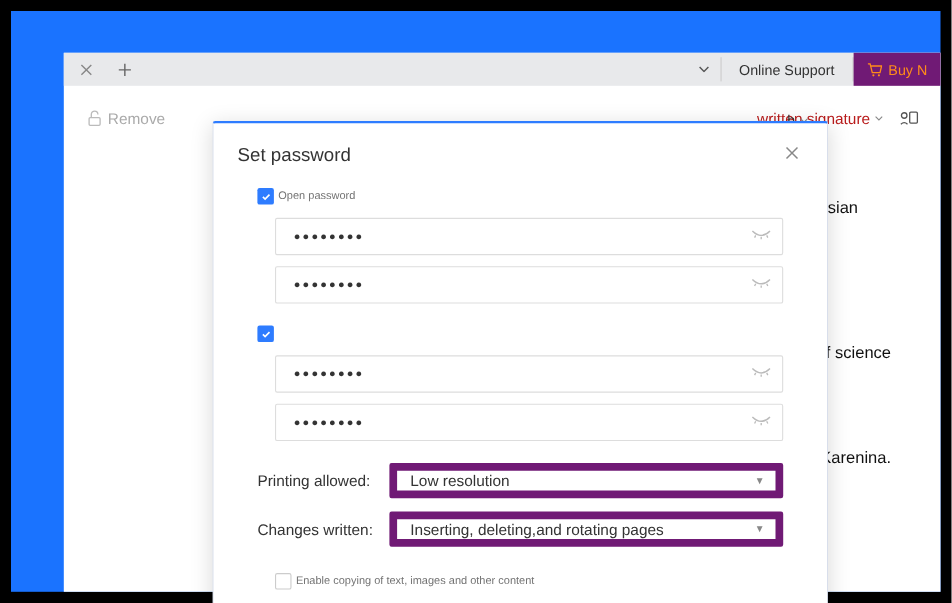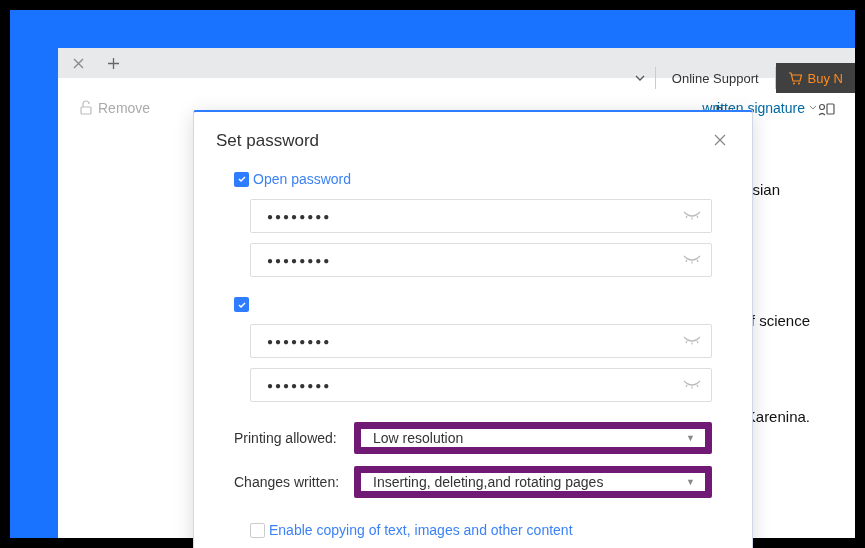--- a/index.html
+++ b/index.html
@@ -2,40 +2,40 @@
 <html><head>
 <meta charset="utf-8">
 <style>
 * { margin: 0; padding: 0; box-sizing: border-box; font-family: -apple-system, BlinkMacSystemFont, "Segoe UI", Arial, sans-serif; }
 body { width: 865px; height: 548px; background: #000; overflow: hidden; }
 .blue-frame { position: absolute; top: 10px; left: 10px; right: 10px; bottom: 10px; background: #1a73ff; }
 .app-window { position: absolute; top: 38px; left: 48px; right: 0; bottom: 0; background: #fff; }
 .tab-bar { height: 30px; background: #e8e9eb; display: flex; align-items: center; position: relative; }
 .close-tab { width: 40px; height: 30px; display: flex; align-items: center; justify-content: center; color: #777; cursor: pointer; }
 .add-tab { width: 30px; height: 30px; display: flex; align-items: center; justify-content: center; color: #666; font-size: 18px; cursor: pointer; }
-.tab-right { position: absolute; right: 0; top: 15px; height: 30px; display: flex; align-items: center; gap: 0; }
+.tab-right { position: absolute; right: 0; top: 0; height: 30px; display: flex; align-items: center; gap: 0; }
 .chevron-btn { width: 30px; height: 30px; display: flex; align-items: center; justify-content: center; color: #555; cursor: pointer; }
 .tab-divider { width: 1px; height: 22px; background: #ccc; }
 .online-support { padding: 0 16px; font-size: 13px; color: #333; height: 30px; display: flex; align-items: center; cursor: pointer; }
-.buy-btn { background: #404040; color: #ff8c1a; padding: 0 12px; height: 30px; display: flex; align-items: center; gap: 6px; font-size: 13px; cursor: pointer; }
+.buy-btn { background: #701a75; color: #ff8c1a; padding: 0 12px; height: 30px; display: flex; align-items: center; gap: 6px; font-size: 13px; cursor: pointer; }
 .toolbar { height: 60px; display: flex; align-items: center; padding: 0 20px; justify-content: space-between; border-bottom: 1px solid transparent; }
 .toolbar-left { display: flex; align-items: center; gap: 8px; color: #aaa; font-size: 14px; }
-.toolbar-right { display: flex; align-items: flex-end; gap: 0; color: #0369a1; font-size: 14px; }
+.toolbar-right { display: flex; align-items: flex-start; gap: 14px; color: #b91c1c; font-size: 14px; }
 .toolbar-item { display: flex; align-items: center; gap: 4px; cursor: pointer; }
 .modal { position: absolute; top: 62px; left: 135px; width: 560px; background: #fff; border: 1px solid #d0d8e8; border-top: 2px solid #2e7cff; border-radius: 3px; box-shadow: 0 4px 20px rgba(0,0,0,0.15); padding-bottom: 20px; }
 .modal-header { display: flex; justify-content: space-between; align-items: center; padding: 16px 22px 18px 22px; }
 .modal-title { font-size: 17px; color: #333; }
 .modal-close { color: #888; cursor: pointer; font-size: 15px; padding: 4px; }
 .modal-body { padding: 0 40px 0 40px; }
 .checkbox-row { display: flex; align-items: center; margin-bottom: 12px; }
 .checkbox { width: 15px; height: 15px; border-radius: 2px; display: inline-flex; align-items: center; justify-content: center; margin-right: 4px; flex-shrink: 0; cursor: pointer; }
 .checkbox.checked { background: #2e7cff; }
 .checkbox.unchecked { background: #fff; border: 1px solid #ccc; }
 .checkbox svg { width: 10px; height: 10px; }
-.checkbox-label { font-size: 14px; color: #3b82f6; }
+.checkbox-label { font-size: 10px; color: #737373; }
 .pw-input { width: 100%; height: 34px; border: 1px solid #ddd; border-radius: 2px; margin-bottom: 10px; display: flex; align-items: center; padding: 0 10px 0 16px; justify-content: space-between; margin-left: 16px; width: calc(100% - 16px); }
 .pw-dots { letter-spacing: 2px; font-size: 10px; color: #333; }
 .eye-icon { color: #bbb; cursor: pointer; }
 .select-row { display: flex; align-items: center; margin-bottom: 12px; }
 .select-label { font-size: 14px; color: #333; width: 120px; }
 .select-box { flex: 1; height: 32px; border: 7px solid #701a75; border-radius: 2px; display: flex; align-items: center; justify-content: space-between; padding: 0 10px 0 12px; cursor: pointer; font-size: 14px; color: #333; }
 .select-arrow { color: #888; font-size: 9px; }
 .section-gap { height: 10px; }
 .divider-line { height: 1px; background: #eee; margin: 18px 16px 0 16px; }
 .bg-text-right { position: absolute; font-size: 15px; color: #111; }

